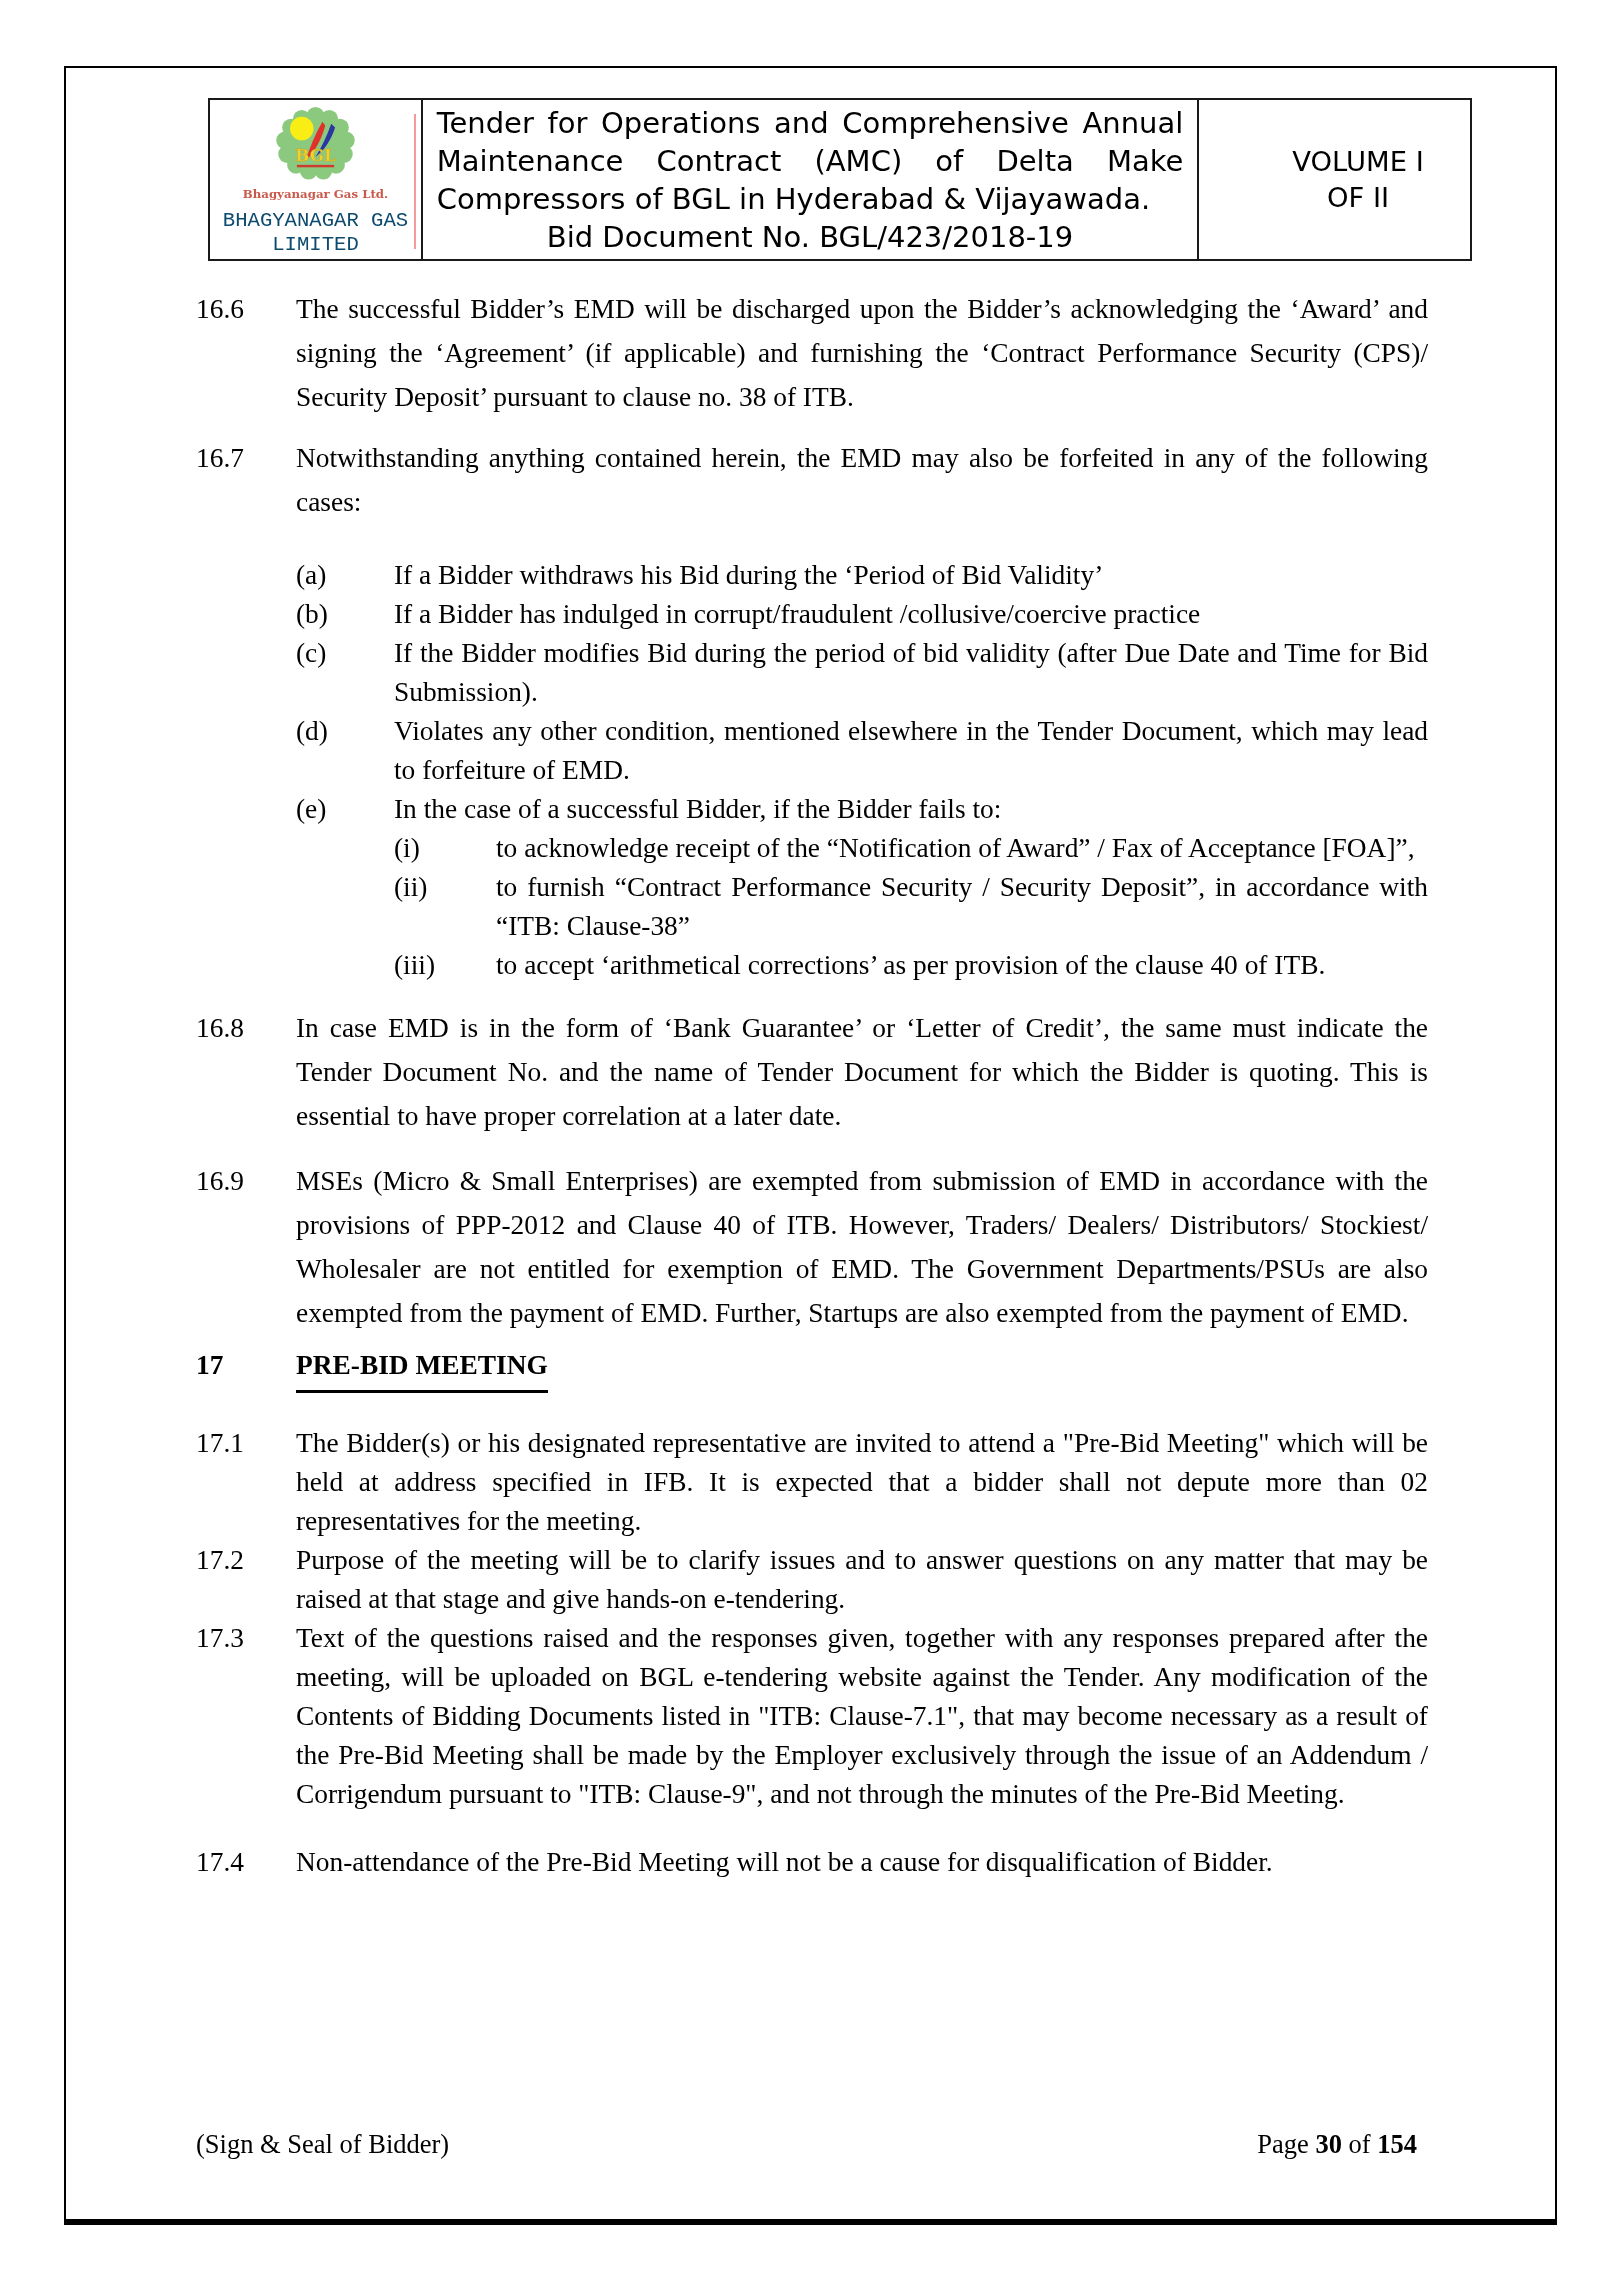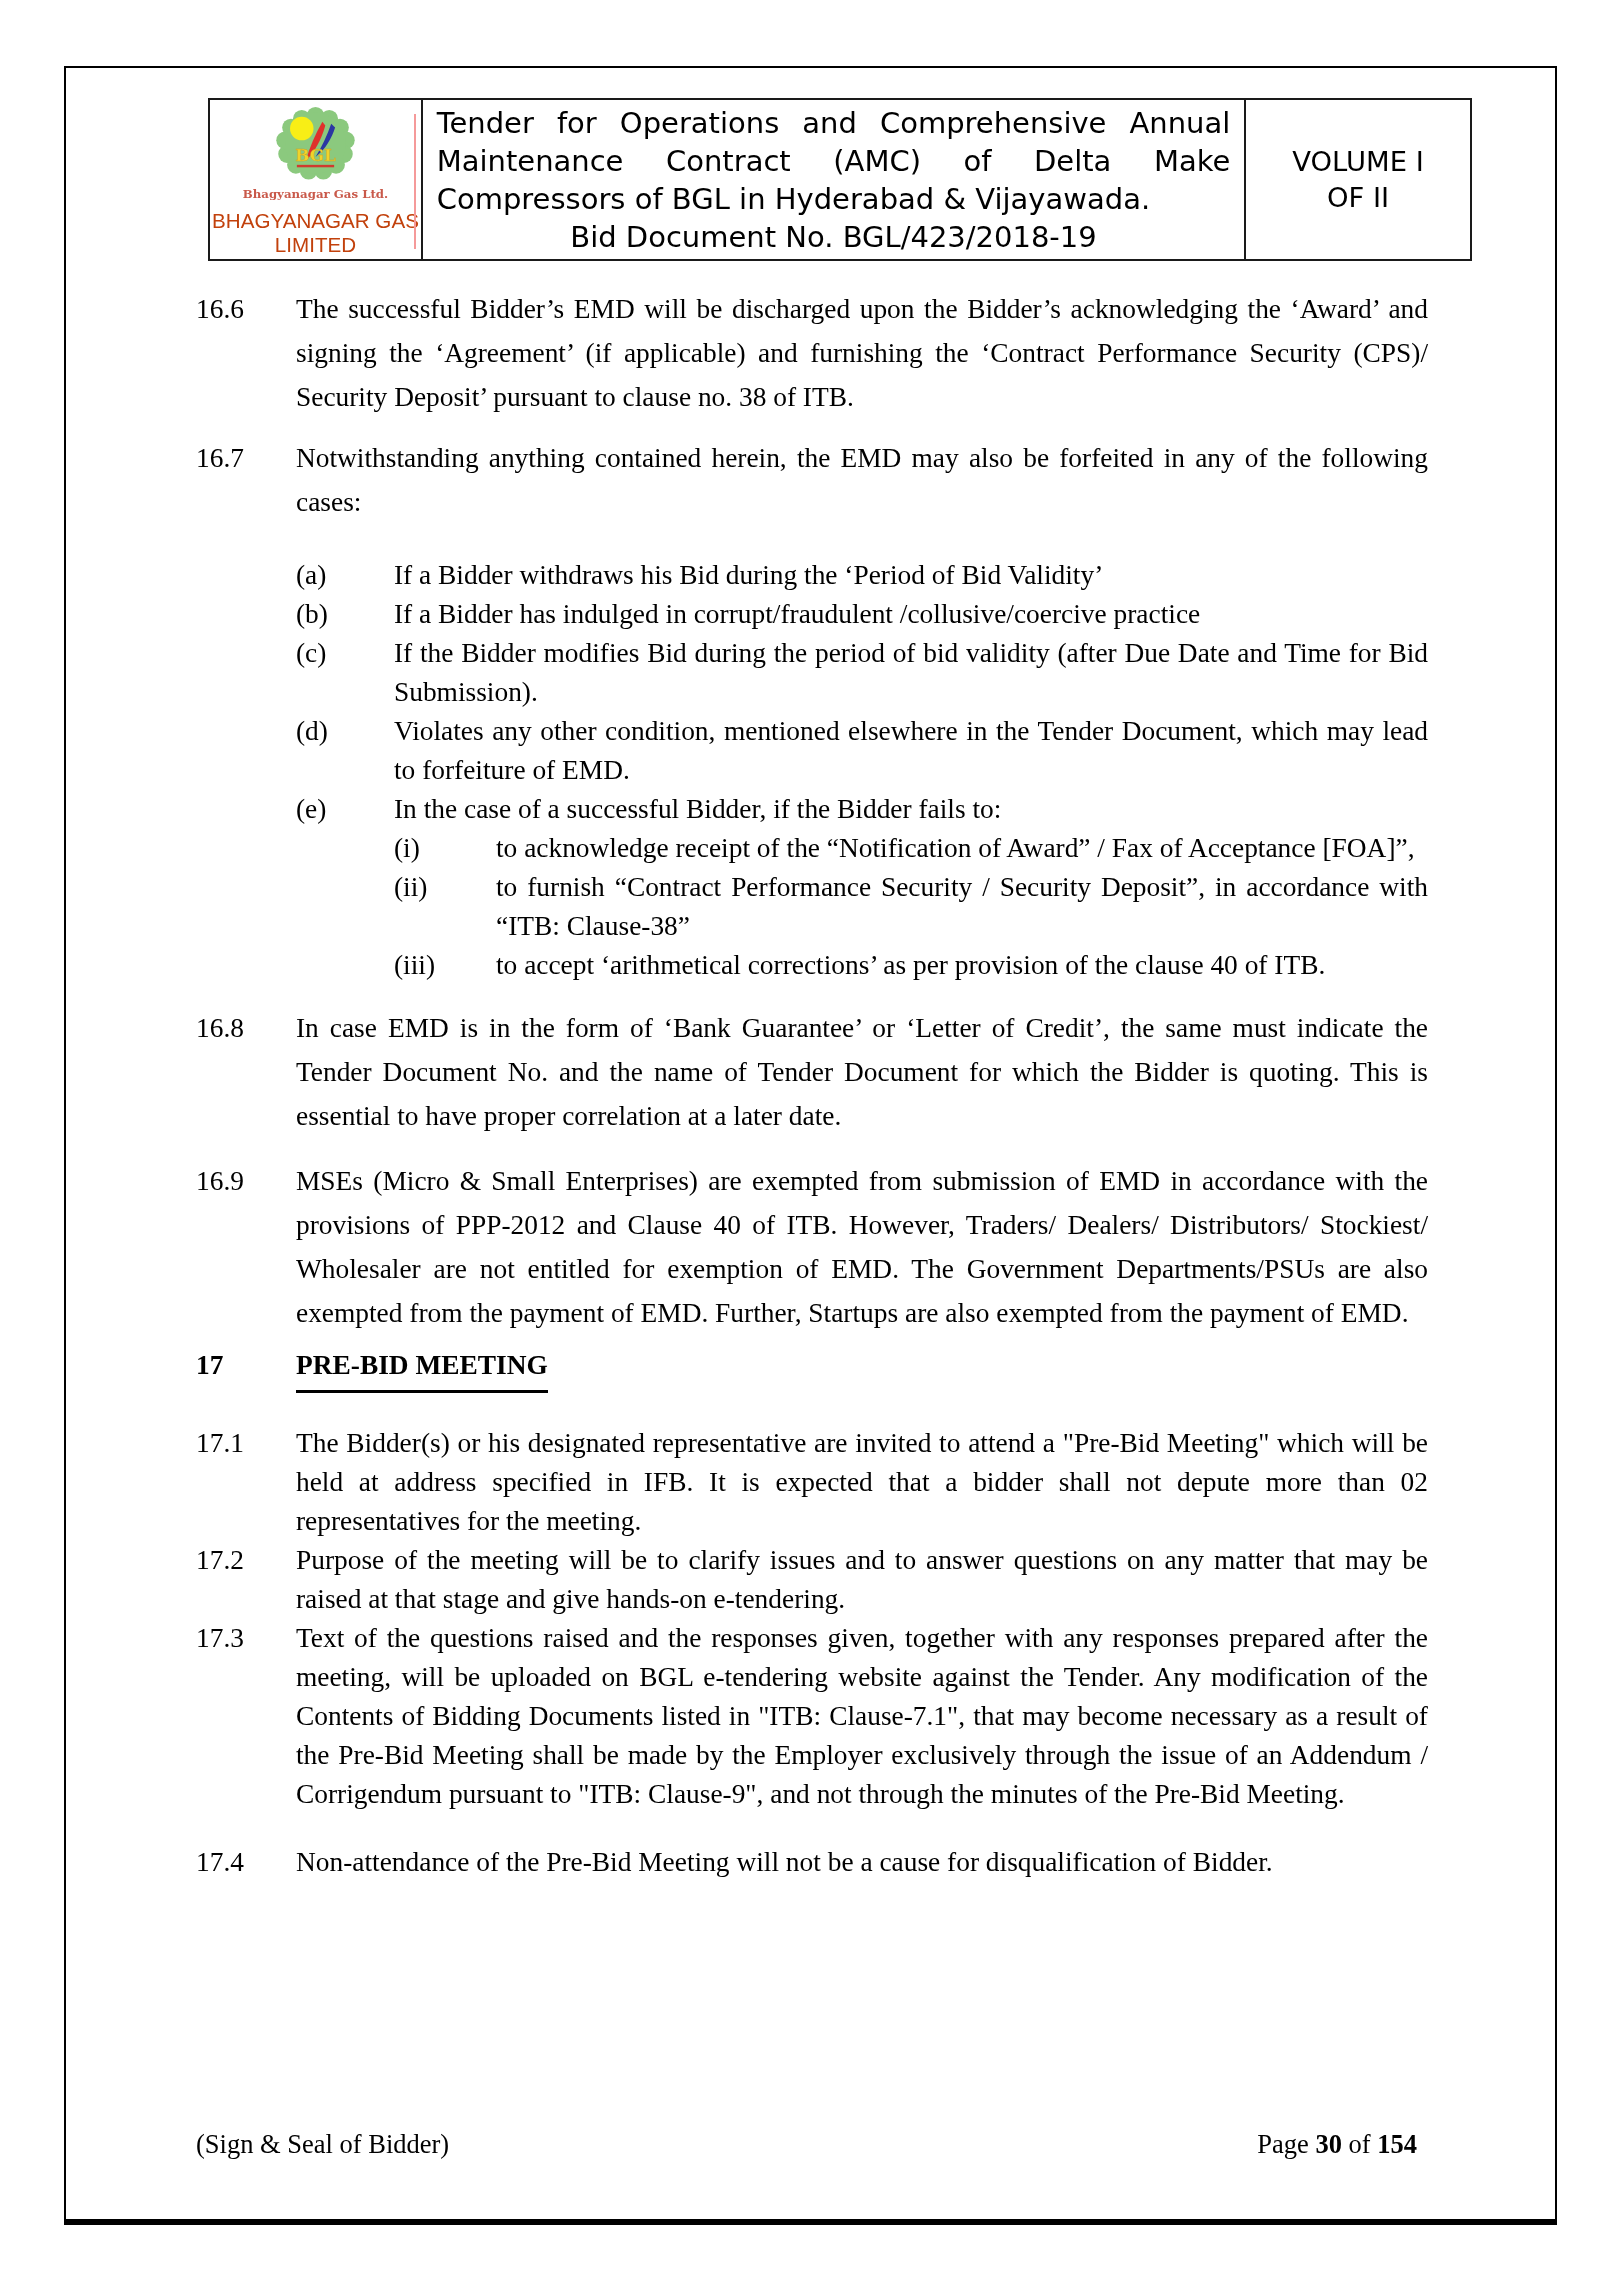--- a/index.html
+++ b/index.html
@@ -38,24 +38,24 @@
     position:relative;
     padding-top:5.9px;
   }
   .logo-divider-line{
     position:absolute;
     left:204px;top:13.7px;
     width:2px;height:135px;
     background:#f59a9a;
   }
   .company-name{
-    font-family:Liberation Sans, sans-serif;
+    font-family:Liberation Mono, monospace;
     font-size:20.6px;line-height:24.5px;
     text-align:center;
-    color:#c2410c;
+    color:#0c4a6e;
     margin-top:1px;
   }
   .cell-title{
     flex:1;
     border-right:2.9px solid #1a1a1a;
     box-sizing:border-box;
     padding:2.9px 13.7px 2px 13.7px;
     display:flex;flex-direction:column;justify-content:center;
   }
   .title-main{
@@ -69,20 +69,21 @@
     font-size:29px;line-height:38px;
     text-align:center;
     margin:0;
   }
   .cell-volume{
     width:224px;
     display:flex;flex-direction:column;align-items:center;justify-content:center;
     font-family:"DejaVu Sans", sans-serif;
     font-size:27.4px;line-height:36px;
     text-align:center;
+    padding-left:47px;
   }
   
   .doc-body{
     position:absolute;
     left:130px;top:184px;
     right:127px;
     font-size:27.4px;
   }
   .clause{display:flex;line-height:44px;}
   .clause .cnum{width:100px;flex-shrink:0;}

